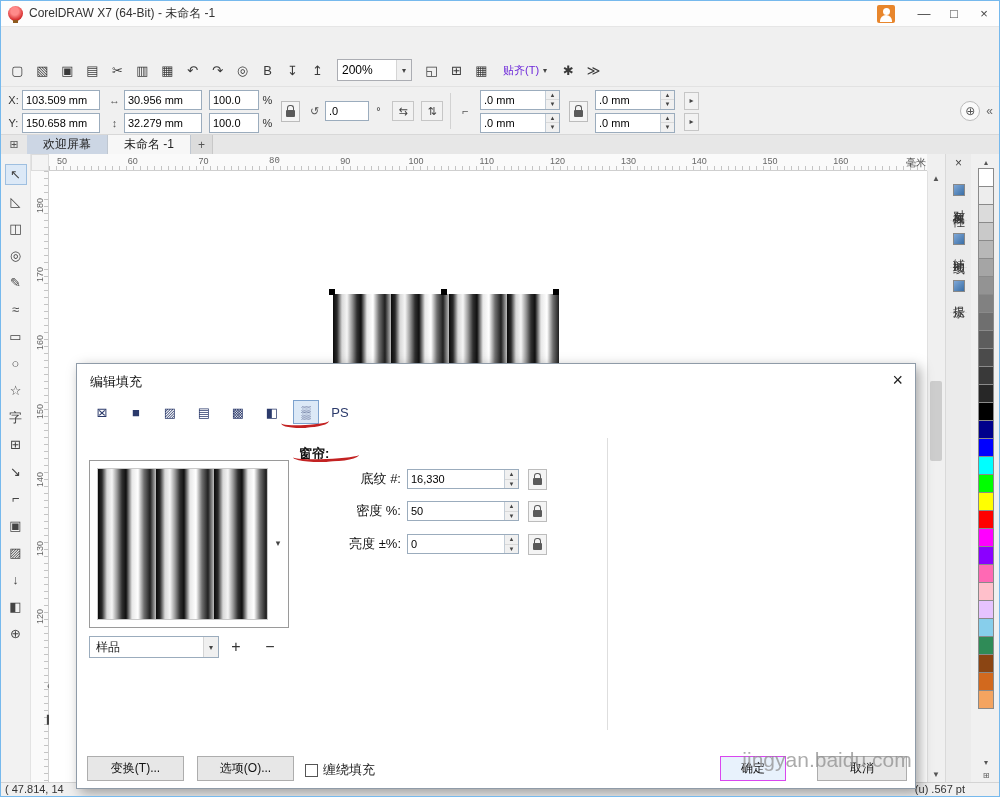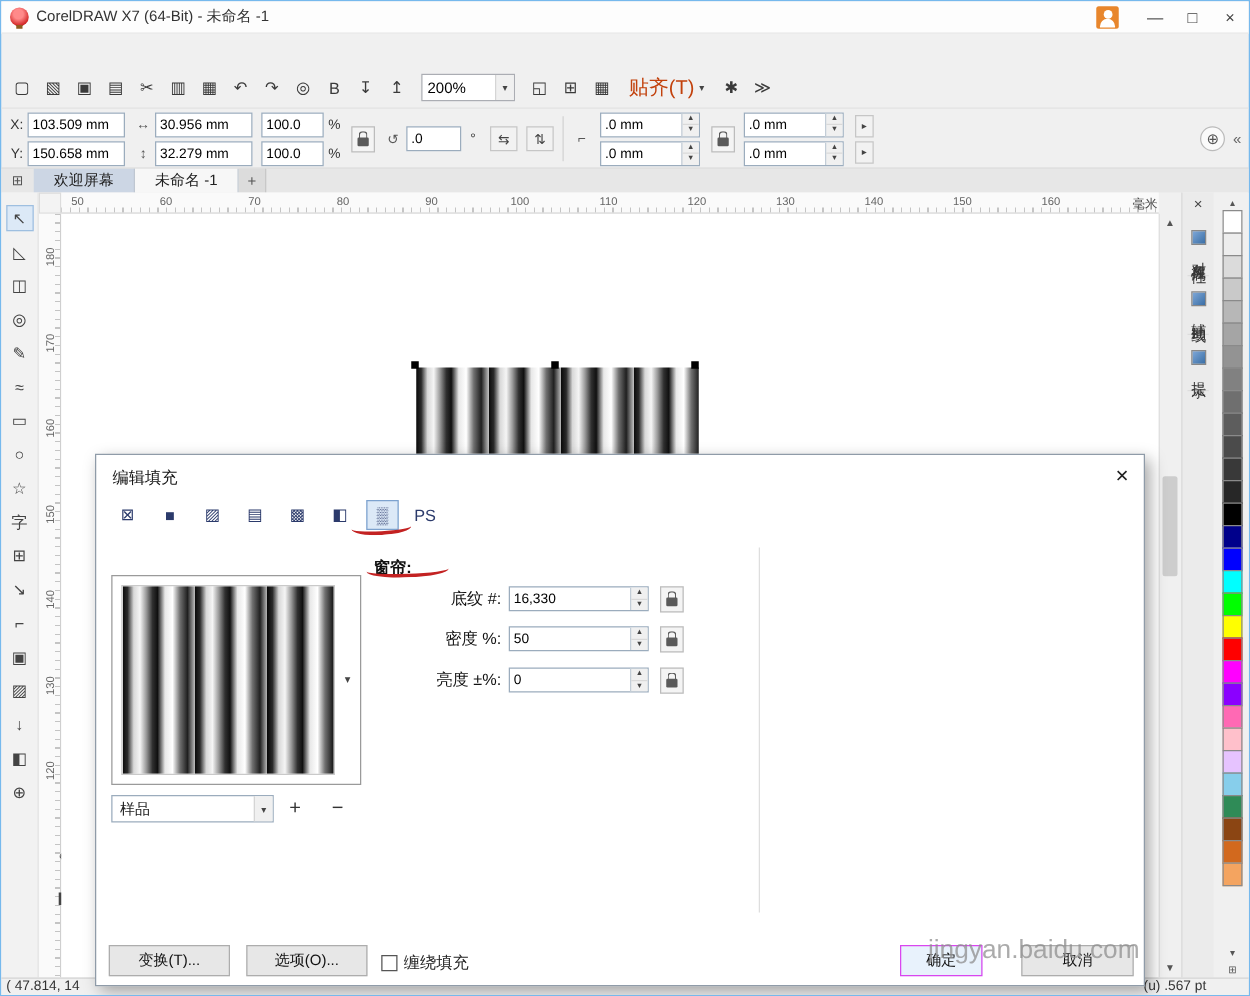--- a/index.html
+++ b/index.html
@@ -21,21 +21,21 @@
   .menubar{position:absolute;left:0;top:27px;right:0;height:26px;display:flex;align-items:center;padding-left:8px;background:#f0f0f0;border-bottom:1px solid #e2e2e2}
   .menu-item{padding:4px 9px;font-size:12px;color:#222;cursor:default}
 
   
   .toolbar{position:absolute;left:0;top:53px;right:0;height:33px;display:flex;align-items:center;gap:2px;padding-left:5px;border-bottom:1px solid #e2e2e2}
   .tb-btn{min-width:23px;height:23px;display:flex;align-items:center;justify-content:center;font-size:13px;color:#3a3a3a;padding:0 2px}
   .combo{display:flex;align-items:center;height:22px;background:#fff;border:1px solid #abadb3;margin:0 6px}
   .combo input{border:none;outline:none;width:58px;padding:0 4px;font-size:12px;background:transparent}
   .dd-arrow{width:15px;height:100%;display:flex;align-items:center;justify-content:center;font-size:8px;color:#444;border-left:1px solid #d5d5d5;background:#f0f0f0}
   .dd-arrow::after{content:"▾"}
-  .snap{display:flex;align-items:center;gap:4px;padding:0 8px;height:23px;font-size:16px;color:#c2410c}
+  .snap{display:flex;align-items:center;gap:4px;padding:0 8px;height:23px;font-size:11px;color:#6d28d9}
   .snap::after{content:"▾";font-size:8px;color:#444}
 
   
   .propbar{position:absolute;left:0;top:87px;right:0;height:47px;display:flex;align-items:center;gap:7px;padding-left:6px;border-bottom:1px solid #d8d8d8}
   .pb-grid{display:grid;grid-template-columns:auto auto;gap:3px 2px;align-items:center}
   .pb-lab{font-size:11px;color:#333;text-align:center;min-width:13px}
   .pb-ico{width:15px;text-align:center;color:#555;font-size:11px}
   .field{display:flex;align-items:stretch;height:20px;background:#fff;border:1px solid #9bacbd}
   .field input{border:none;outline:none;flex:1;min-width:0;padding:0 3px;font-size:11px;font-family:"Liberation Sans","DejaVu Sans",sans-serif;background:transparent}
   .w78{width:78px}.w66{width:80px}.w48{width:50px}.w44{width:44px}.w112{width:112px}
@@ -319,21 +319,21 @@
       </span>
     <span class="newtab">+</span>
   </div>
 
   <span class="ruler-corner"></span>
   <div class="hruler">
 
   <span class="hr-num" style="left: 13px;">50</span>
       <span class="hr-num" style="left: 83.8px;">60</span>
       <span class="hr-num" style="left: 154.6px;">70</span>
-      <span class="hr-num" style="left: 225.4px;">80</span>
+      <span class="hr-num" style="left: 225.4px; font-family: Liberation Mono, monospace;">80</span>
       <span class="hr-num" style="left: 296.2px;">90</span>
       <span class="hr-num" style="left: 367px;">100</span>
       <span class="hr-num" style="left: 437.8px;">110</span>
       <span class="hr-num" style="left: 508.6px;">120</span>
       <span class="hr-num" style="left: 579.4px;">130</span>
       <span class="hr-num" style="left: 650.2px;">140</span>
       <span class="hr-num" style="left: 721px;">150</span>
       <span class="hr-num" style="left: 791.8px;">160</span>
     </div>
   <span class="hr-unit" style="position:absolute;left:905px;top:155px;font-size:10px;color:#444">毫米</span>

